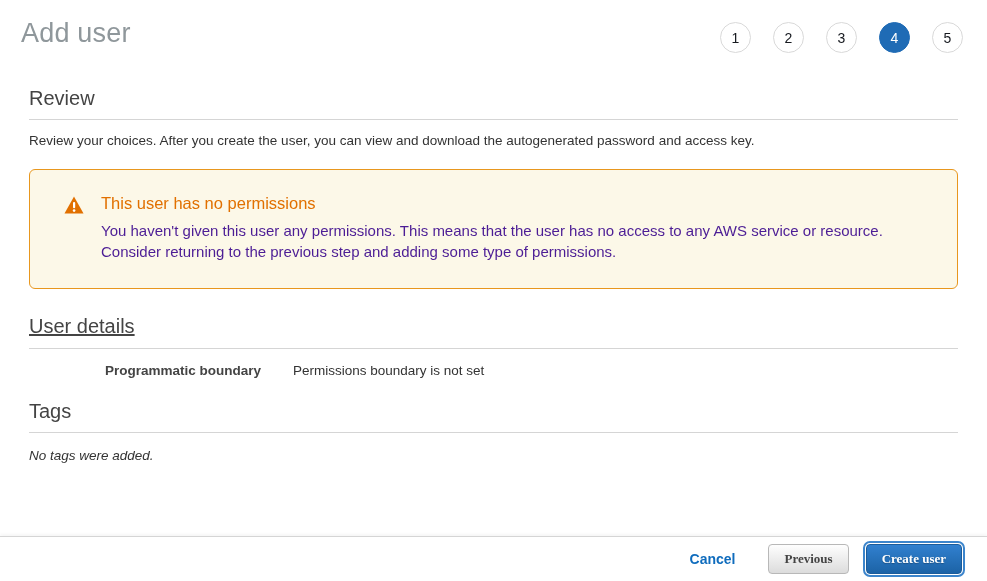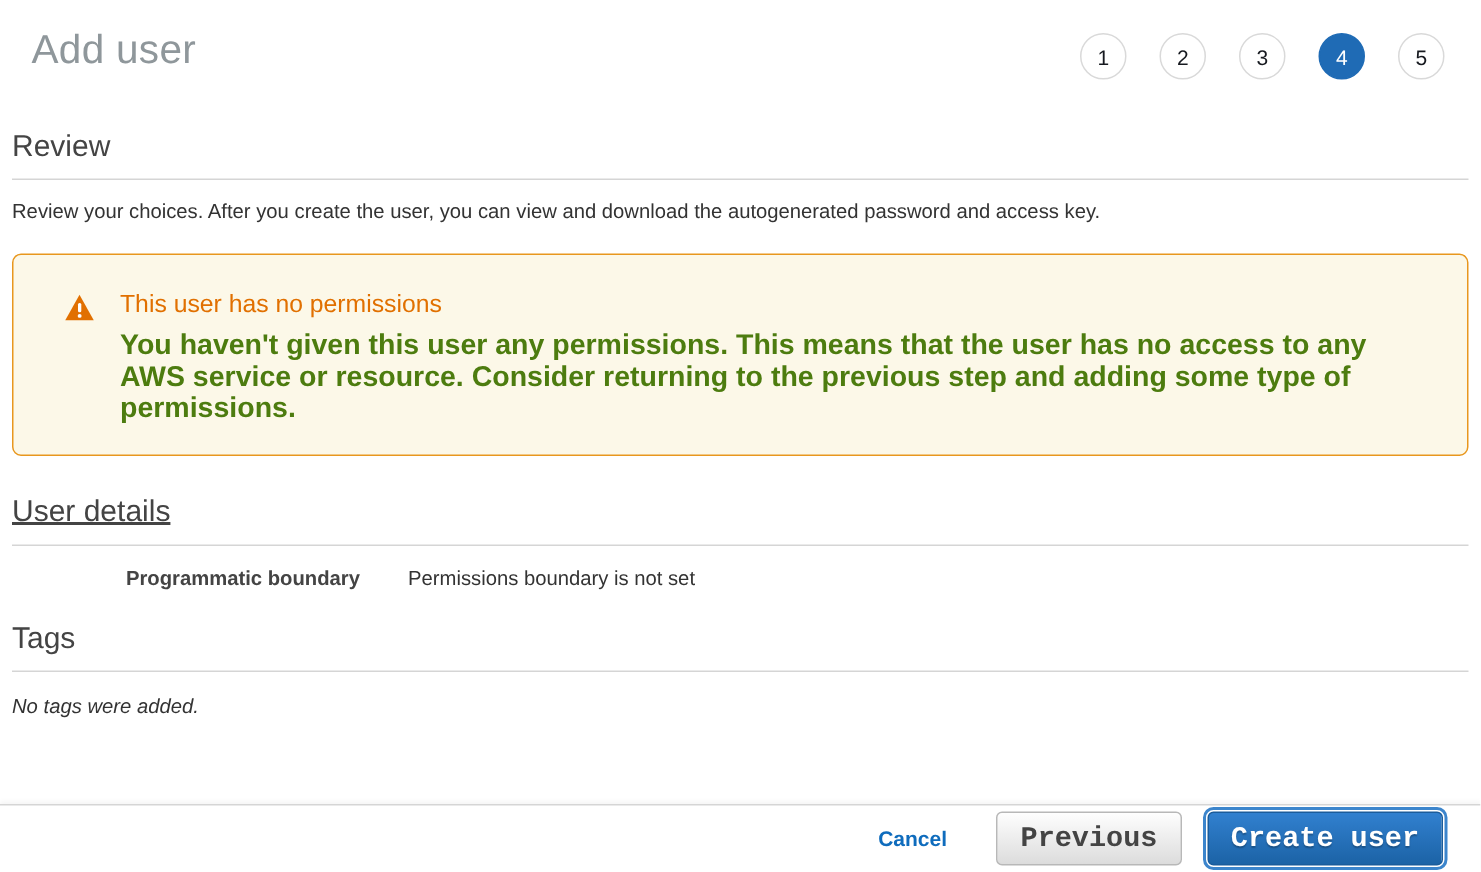--- a/index.html
+++ b/index.html
@@ -37,21 +37,21 @@
     font-size: 14px;
     display: flex; align-items: center; justify-content: center;
   }
   .step-circle.active {
     background: #1f6bb5;
     border-color: #1f6bb5;
     color: #ffffff;
   }
 
   
-  .content { padding: 0 8px; }
+  .content { padding: 0 29px; }
   .section-heading {
     font-size: 20px;
     font-weight: 400;
     color: #444444;
   }
   .rule {
     border: none;
     border-top: 1px solid #d5d5d5;
     height: 0;
   }
@@ -75,25 +75,24 @@
   }
   .warning-icon-wrap { width: 20px; flex: 0 0 20px; padding-top: 2px; }
   .warning-text { margin-left: 17px; flex: 1; }
   .warning-title {
     color: #e17000;
     font-size: 16.5px;
     font-weight: 400;
     margin-bottom: 7px;
   }
   .warning-body {
-    font-size: 19px;
-    color: #4d7c0f;
+    font-size: 15px;
+    color: #4c1d95;
     line-height: 21px;
     max-width: 870px;
-    font-weight: bold;
   }
 
   
   .details-heading { margin-top: 26px; text-decoration: underline; }
   .details-rule { margin-top: 10px; }
   .details-table { margin-top: 14px; }
   .detail-row {
     display: grid;
     grid-template-columns: 232px 1fr;
     column-gap: 32px;
@@ -133,22 +132,22 @@
   }
   .cancel-link {
     color: #0f6cbd;
     font-size: 14px;
     font-weight: bold;
     text-decoration: none;
     margin-right: 16px;
     cursor: pointer;
   }
   .btn {
-    font-family: Liberation Mono, monospace;
-    font-size: 19px;
+    font-family: Liberation Serif, serif;
+    font-size: 13px;
     font-weight: bold;
     border-radius: 4px;
     padding: 6px 15px;
     cursor: pointer;
   }
   .btn-secondary {
     color: #444444;
     background: linear-gradient(#fefefe, #dcdcdc);
     border: 1px solid #b8b8b8;
   }

